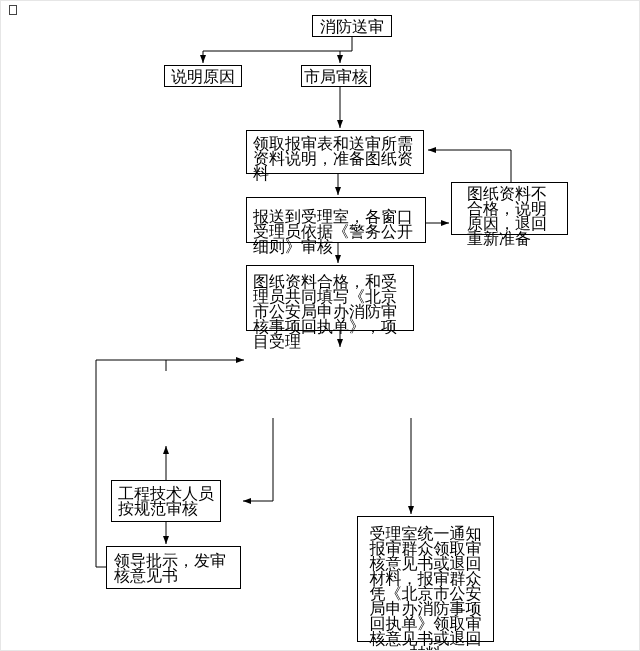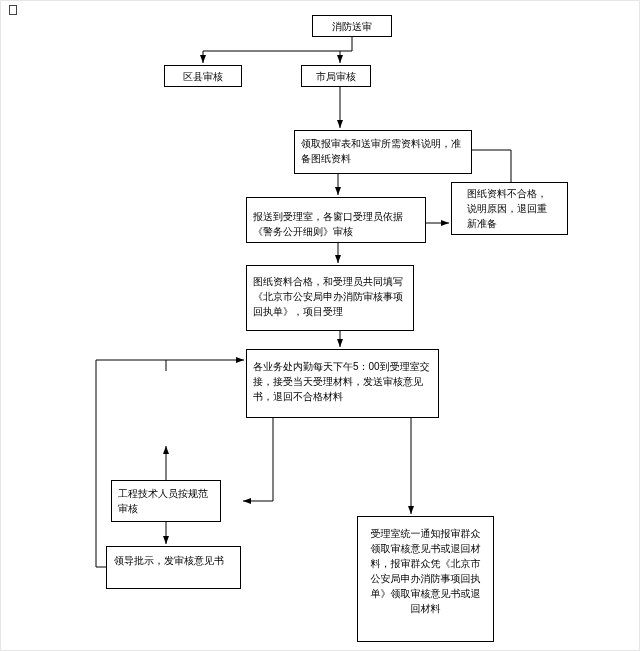--- a/index.html
+++ b/index.html
@@ -17,36 +17,36 @@
   .connectors {
     position: absolute;
     left: 0; top: 0;
     width: 640px; height: 651px;
     pointer-events: none;
   }
   .node {
     position: absolute;
     border: 1px solid #000;
     background: #ffffff;
-    font-size: 10px;
+    font-size: 16px;
     line-height: 15px;
     color: #000;
     text-align: left;
   }
   .node--center {
     display: flex;
     align-items: center;
     justify-content: center;
     text-align: center;
     padding: 0;
   }
   #n-start       { left: 311px; top: 14px;  width: 80px;  height: 22px; }
   #n-district    { left: 163px; top: 64px;  width: 78px;  height: 22px; }
   #n-city        { left: 300px; top: 64px;  width: 70px;  height: 22px; }
-  #n-receive     { left: 245px; top: 129px; width: 178px; height: 44px;  padding: 5px 6px; margin-left: 48px; }
+  #n-receive     { left: 245px; top: 129px; width: 178px; height: 44px;  padding: 5px 6px; }
   #n-submit      { left: 245px; top: 196px; width: 180px; height: 46px;  padding: 11px 6px; }
   #n-unqualified { left: 450px; top: 181px; width: 117px; height: 53px;  padding: 3px 15px; }
   #n-qualified   { left: 245px; top: 264px; width: 168px; height: 66px;  padding: 8px 6px; }
   #n-clerk       { left: 245px; top: 348px; width: 193px; height: 69px;  padding: 9px 6px; }
   #n-nonconform  { left: 105px; top: 370px; width: 135px; height: 73px;  padding: 13px 12px; }
   #n-engineer    { left: 110px; top: 479px; width: 110px; height: 42px;  padding: 5px 6px; }
   #n-leader      { left: 105px; top: 545px; width: 135px; height: 43px;  padding: 6px 7px; }
   #n-notify      { left: 356px; top: 515px; width: 137px; height: 126px; padding: 9px 11px; text-align: center; }
   .corner-glyph {
     position: absolute;
@@ -83,24 +83,23 @@
       <path d="M105,566 L95,566 L95,359 L243,359" marker-end="url(#arrow)"></path>
       <path d="M165,370 L165,359"></path>
       <path d="M272,417 L272,500 L242,500" marker-end="url(#arrow)"></path>
       <path d="M165,479 L165,445" marker-end="url(#arrow)"></path>
       <path d="M165,521 L165,543" marker-end="url(#arrow)"></path>
       <path d="M410,417 L410,513" marker-end="url(#arrow)"></path>
     </g>
   </svg>
 
   <div class="node node--center" id="n-start">消防送审</div>
-  <div class="node node--center" id="n-district">区县审核</div>
+  <div class="node node--center" id="n-district">说明原因</div>
   <div class="node node--center" id="n-city">市局审核</div>
   <div class="node" id="n-receive">领取报审表和送审所需资料说明，准备图纸资料</div>
   <div class="node" id="n-submit">报送到受理室，各窗口受理员依据《警务公开细则》审核</div>
   <div class="node" id="n-unqualified">图纸资料不合格，说明原因，退回重新准备</div>
   <div class="node" id="n-qualified">图纸资料合格，和受理员共同填写《北京市公安局申办消防审核事项回执单》，项目受理</div>
-  <div class="node" id="n-clerk">各业务处内勤每天下午5：00到受理室交接，接受当天受理材料，发送审核意见书，退回不合格材料</div>
   <div class="node" id="n-engineer">工程技术人员按规范审核</div>
   <div class="node" id="n-leader">领导批示，发审核意见书</div>
   <div class="node" id="n-notify">受理室统一通知报审群众领取审核意见书或退回材料，报审群众凭《北京市公安局申办消防事项回执单》领取审核意见书或退回材料</div>
 
 </div>
 
 </body></html>

